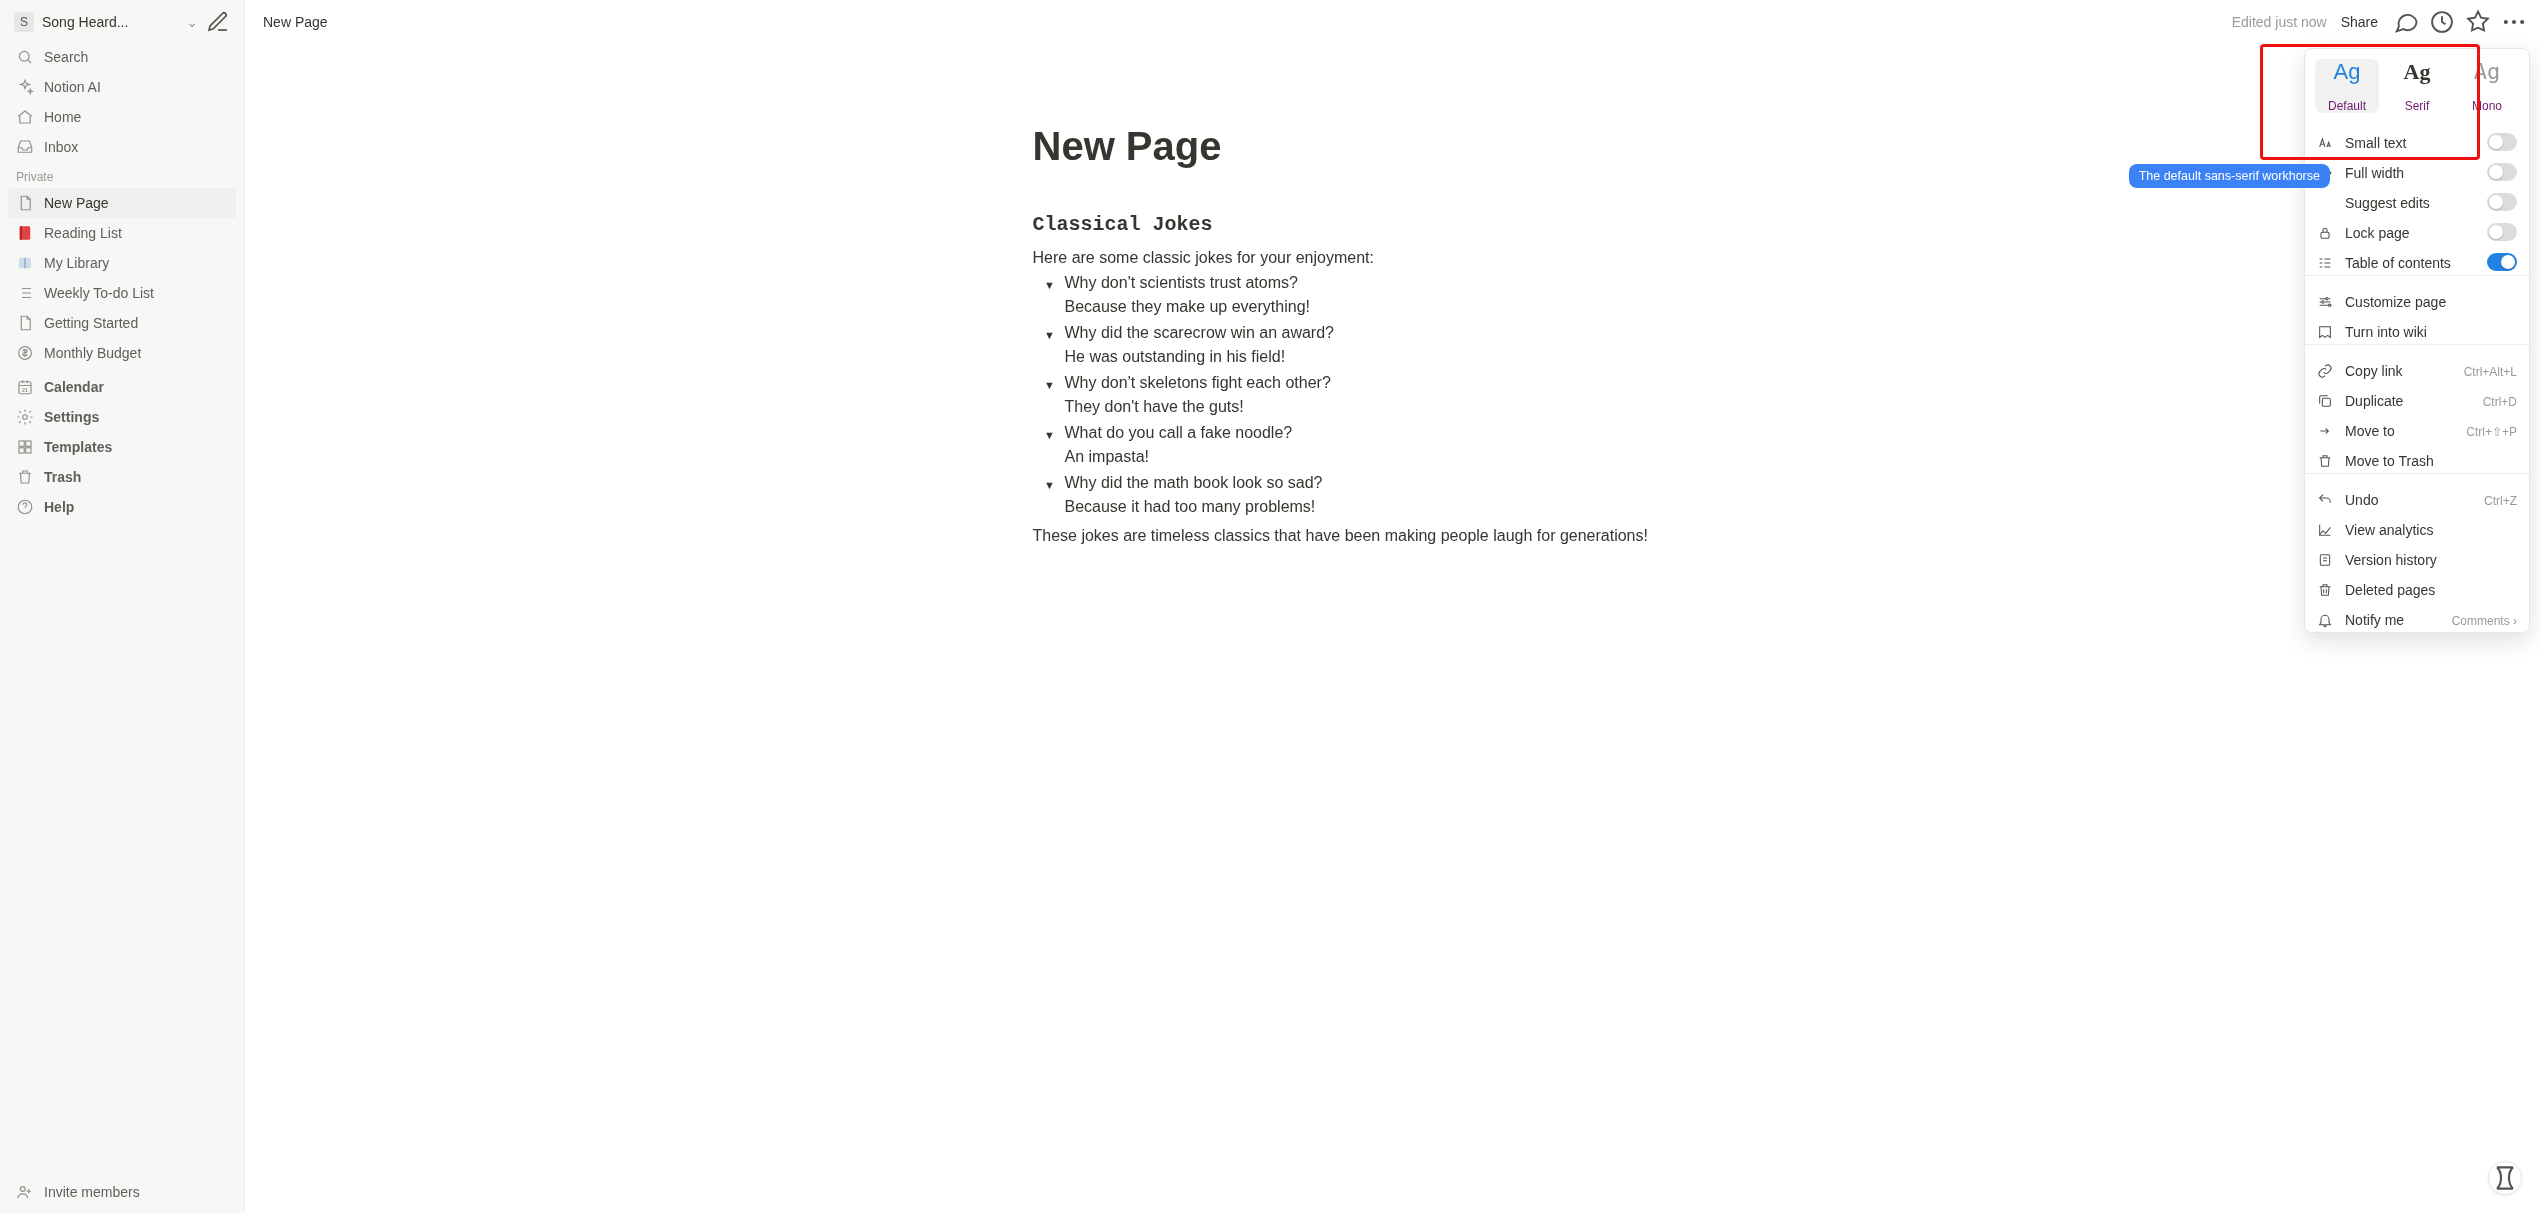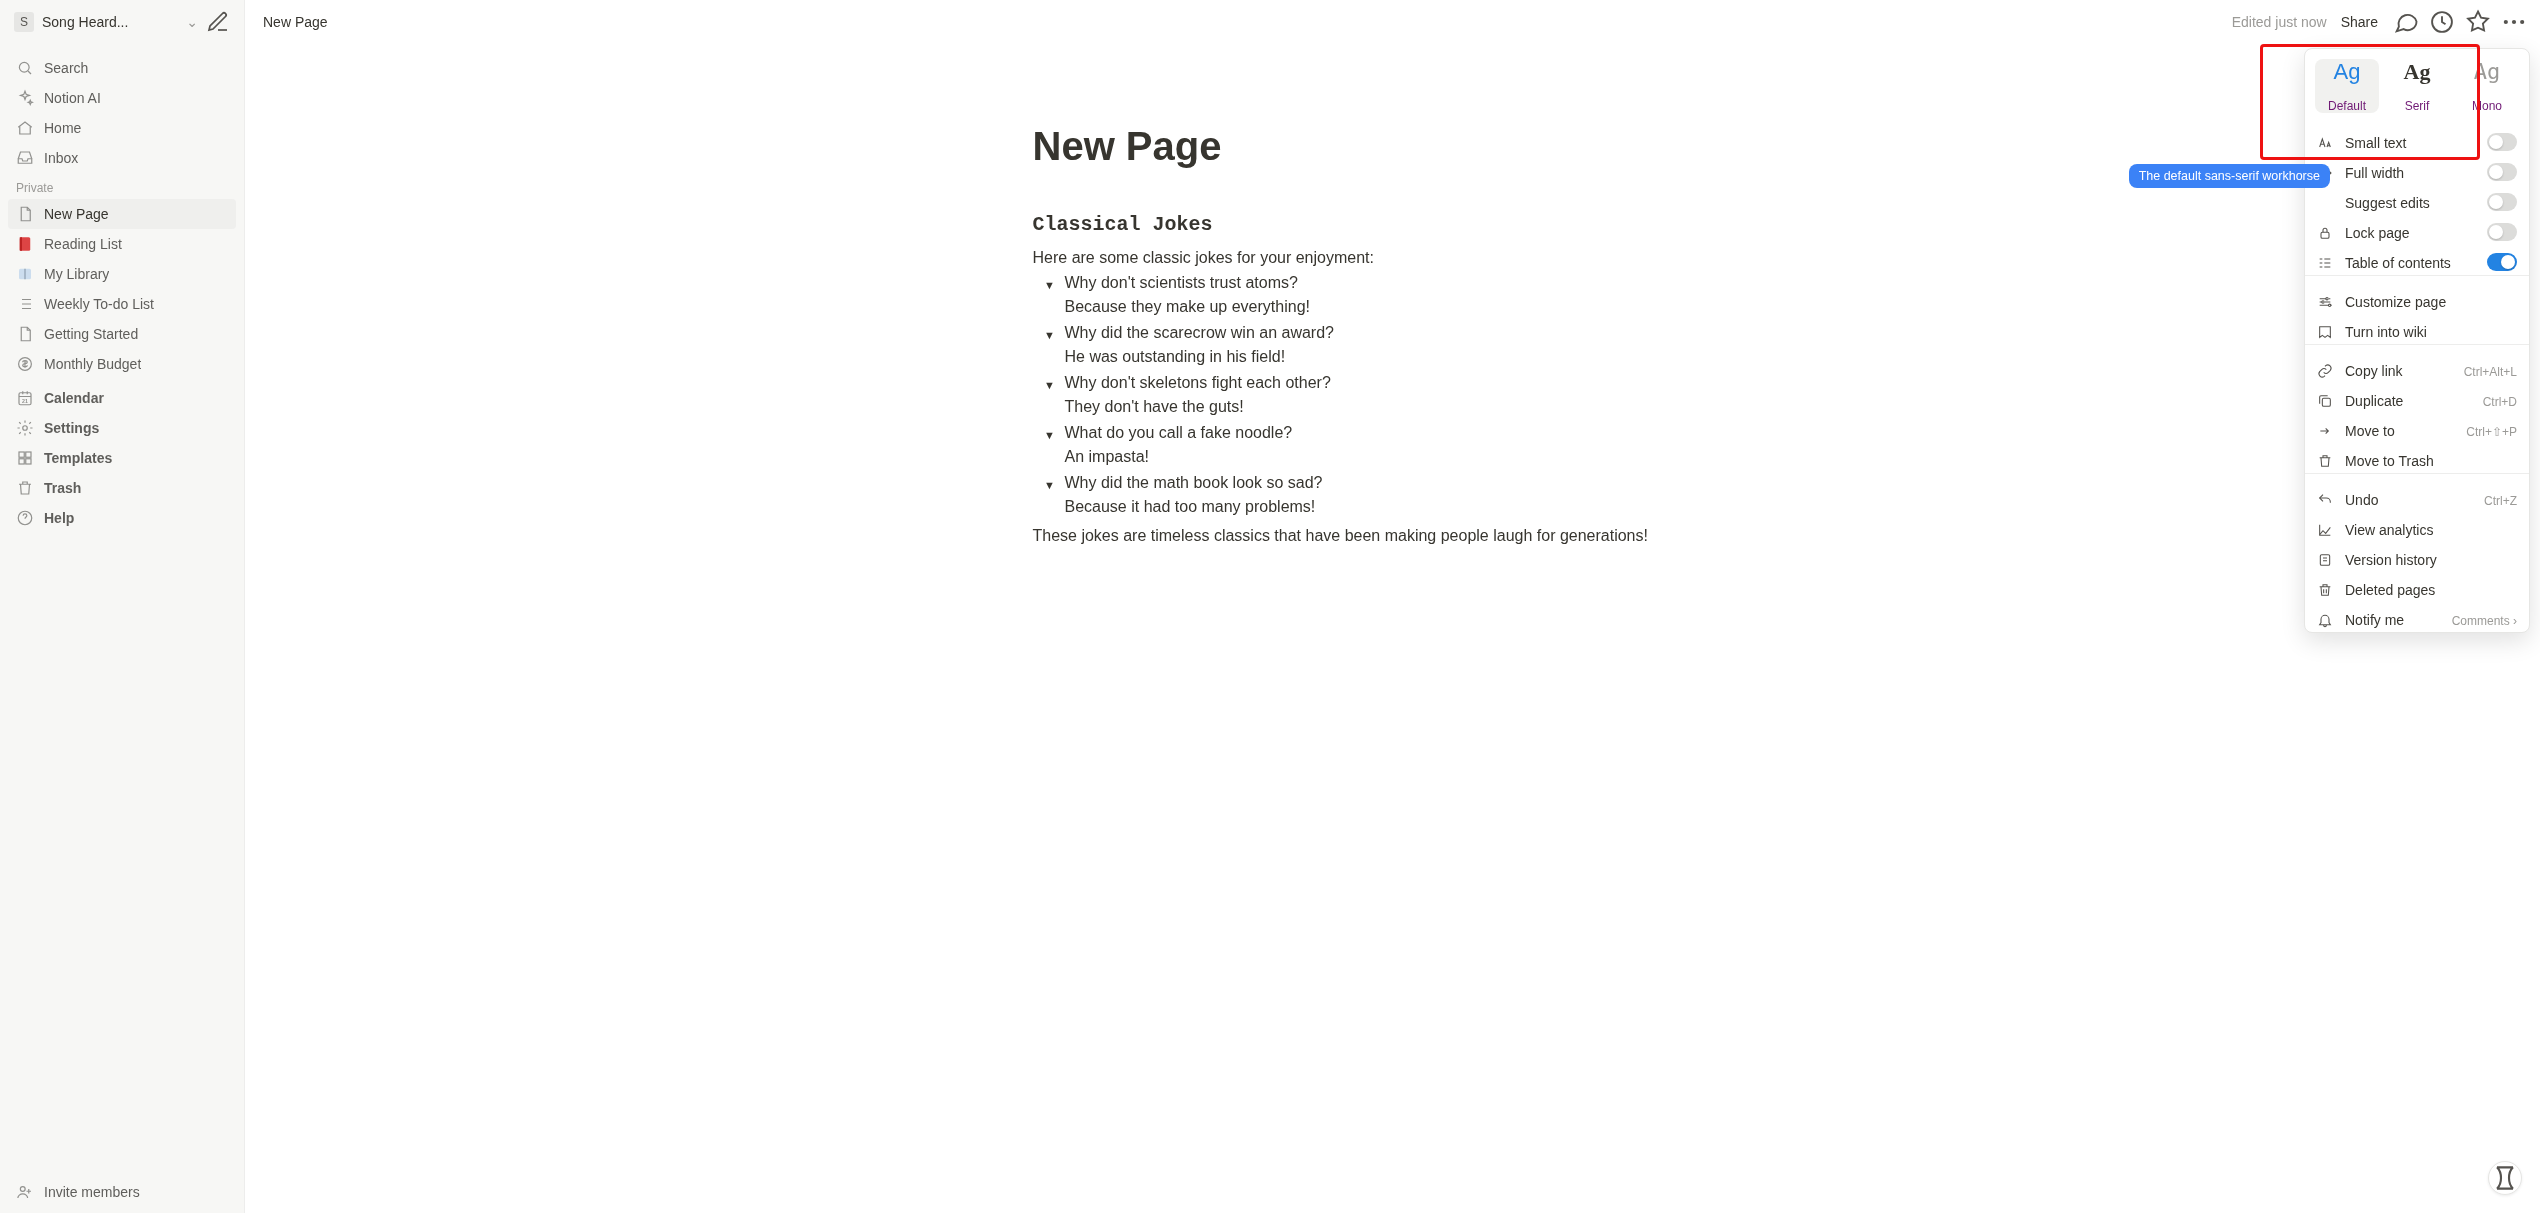--- a/index.html
+++ b/index.html
@@ -12,21 +12,21 @@
 .ws-avatar { width:20px; height:20px; background:#e6e6e4; border-radius:3px; display:flex; align-items:center; justify-content:center; font-size:12px; color:#55534f; }
 .ws-name { flex:1; color:#37352f; font-weight:500; overflow:hidden; text-overflow:ellipsis; white-space:nowrap; }
 .ws-caret { color:#9b9a97; }
 .new-page-btn { width:24px; height:24px; display:flex; align-items:center; justify-content:center; color:#55534f; cursor:pointer; border-radius:4px; }
 .sb-item { display:flex; align-items:center; height:30px; padding:0 8px; gap:10px; color:#5f5e5b; border-radius:4px; cursor:pointer; }
 .sb-item.active { background:#efefed; color:#37352f; font-weight:500; }
 .sb-item .ico { width:18px; height:18px; display:flex; align-items:center; justify-content:center; color:#91918e; flex-shrink:0; }
 .sb-item .lbl { white-space:nowrap; overflow:hidden; text-overflow:ellipsis; }
 .sb-section-label { font-size:12px; color:#9b9a97; padding:8px 8px 4px; }
 .sb-spacer { flex:1; }
-.sb-group { margin-top:15px; }
+.sb-group { margin-top:4px; }
 
 
 .main { flex:1; display:flex; flex-direction:column; position:relative; min-width:0; }
 .topbar { height:44px; display:flex; align-items:center; padding:0 12px; gap:8px; border-bottom:1px solid transparent; }
 .breadcrumb { font-size:14px; color:#37352f; padding:4px 6px; border-radius:4px; cursor:pointer; }
 .topbar-spacer { flex:1; }
 .top-txt { font-size:14px; color:#9b9a97; }
 .top-share { font-size:14px; color:#37352f; cursor:pointer; padding:4px 6px; }
 .top-ico { width:28px; height:28px; display:flex; align-items:center; justify-content:center; color:#55534f; cursor:pointer; border-radius:4px; }
 

